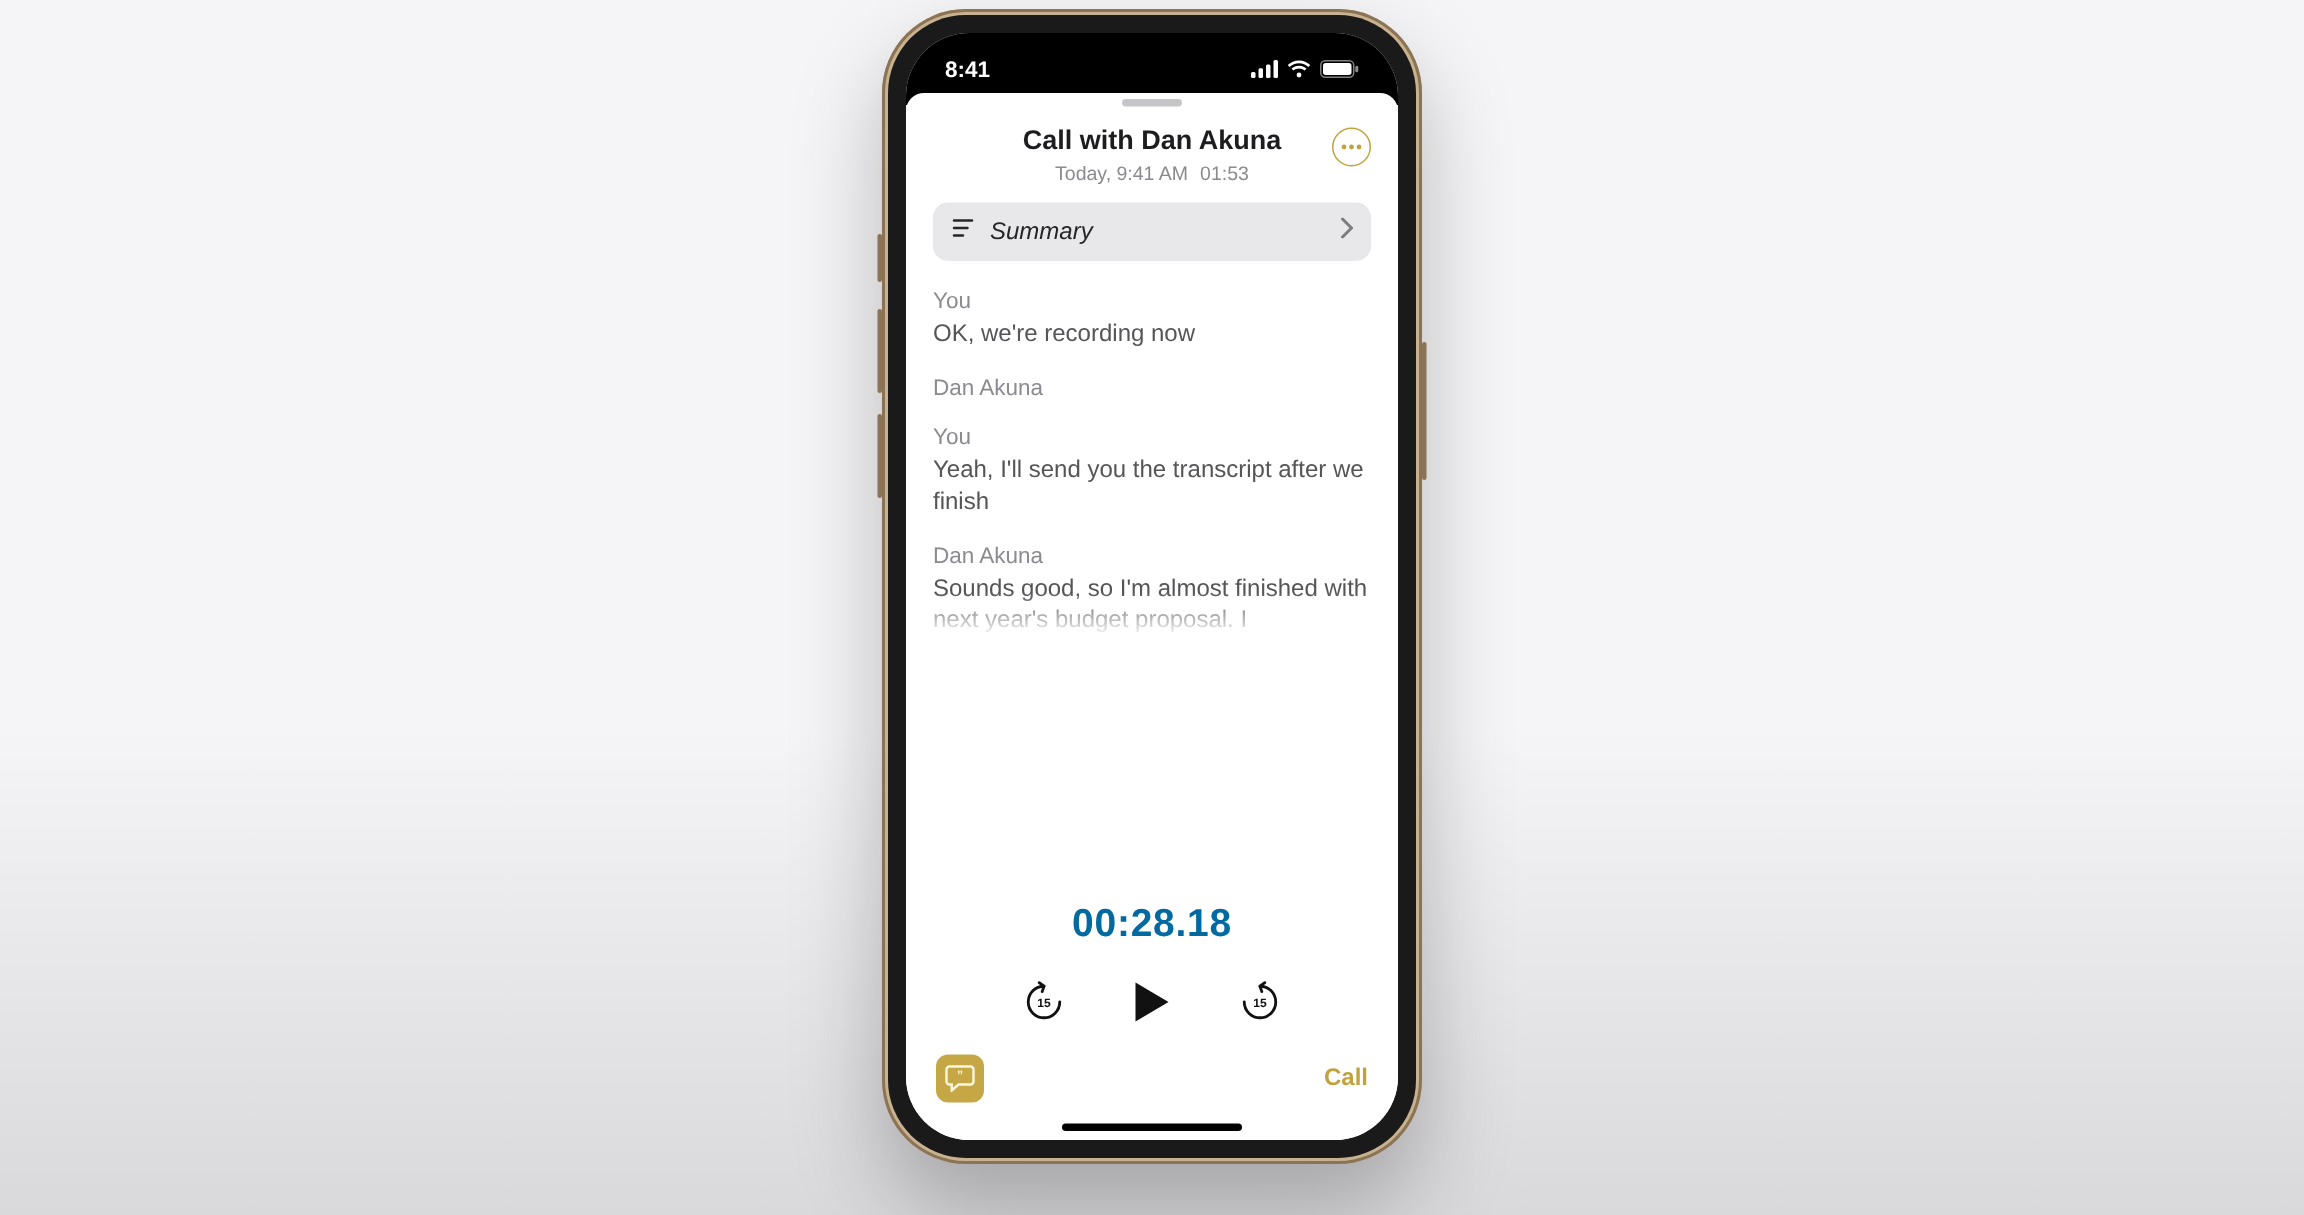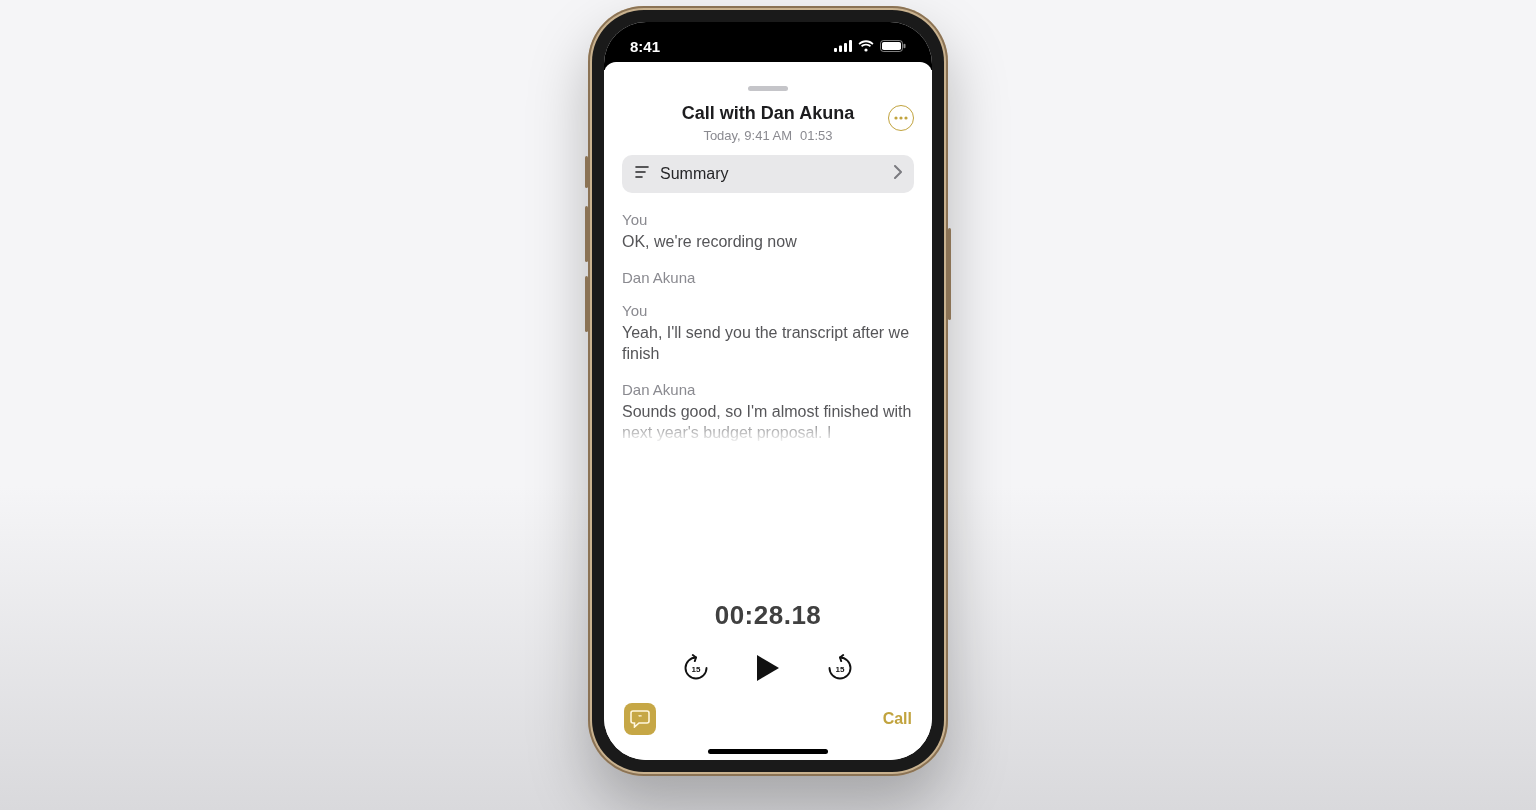--- a/index.html
+++ b/index.html
@@ -85,21 +85,21 @@
   .status-icons svg { display:block; }
 
   
   .sheet {
     flex:1;
     background:#fff;
     border-top-left-radius: 12px;
     border-top-right-radius: 12px;
     position:relative; display:flex; flex-direction:column;
     margin-top:-8px;
-    padding-top:20px;
+    padding-top:0;
   }
   .grabber {
     width:40px; height:5px; background:#c5c5c9; border-radius:3px;
     margin: 4px auto 12px;
   }
   .header {
     position:relative;
     text-align:center;
     padding: 0 20px 12px;
   }
@@ -120,20 +120,21 @@
   .more-btn svg { display:block; }
 
   .summary-card {
     margin: 0 18px;
     background: var(--gray-300);
     border-radius: 10px;
     display:flex; align-items:center;
     padding: 10px 12px;
     gap:10px;
     color:#262628;
+    font-style:italic;
   }
   .summary-card .lbl { flex:1; font-size:16px; }
   .chev { color:#7b7b80; }
 
   .transcript {
     flex:1;
     overflow:hidden;
     padding: 18px 18px 0;
     position:relative;
   }
@@ -148,21 +149,21 @@
     -webkit-mask-image: linear-gradient(180deg, #000 0%, #000 30%, transparent 100%);
             mask-image: linear-gradient(180deg, #000 0%, #000 30%, transparent 100%);
   }
 
   
   .player {
     padding: 6px 18px 14px;
     text-align:center;
   }
   .timecode {
-    font-size:26px; font-weight:700; color:#404040; letter-spacing:0.5px;
+    font-size:26px; font-weight:700; color:#0369a1; letter-spacing:0.5px;
     margin-bottom:20px;
   }
   .controls {
     display:flex; align-items:center; justify-content:center; gap:40px;
   }
   .ctrl {
     width:30px; height:30px; display:flex; align-items:center; justify-content:center;
     color:#111;
   }
   .ctrl.play { width:34px; height:34px; }

